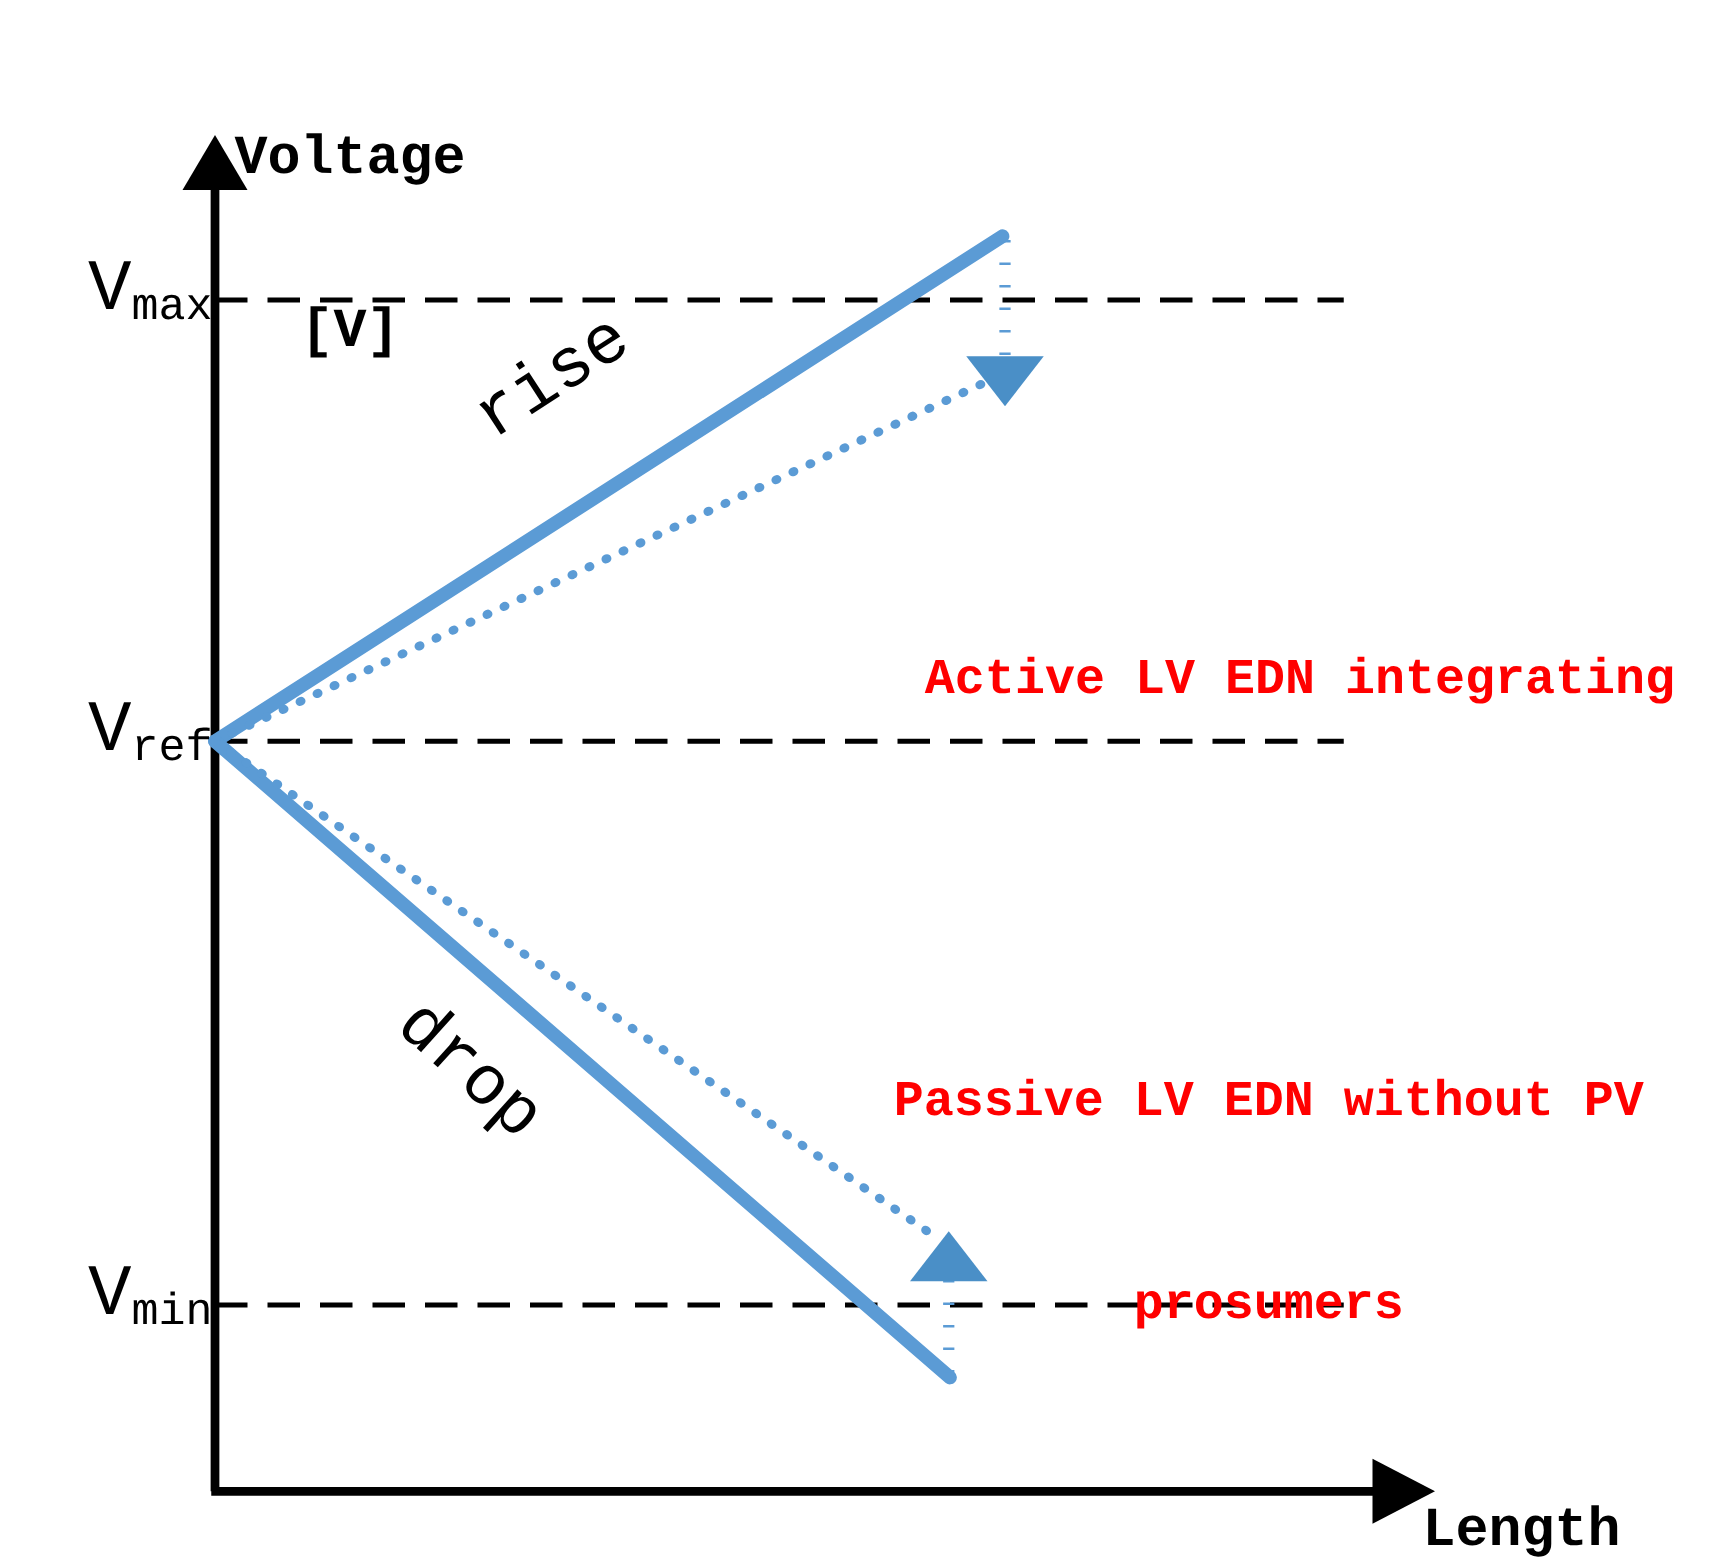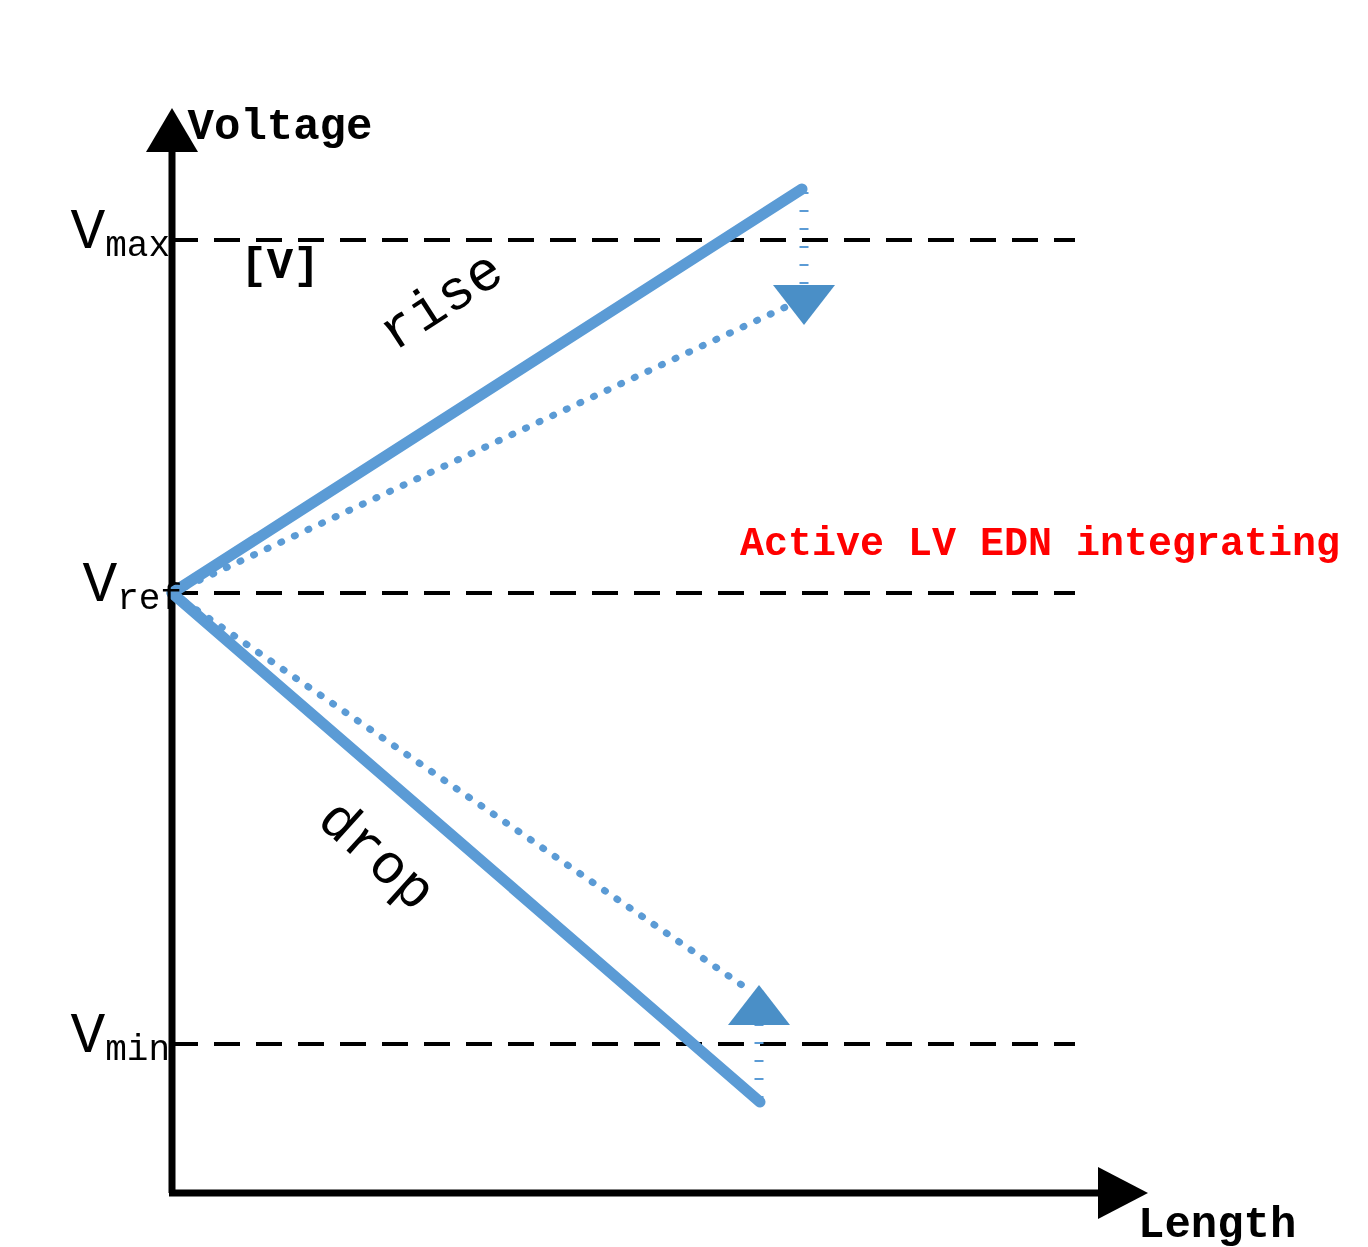--- a/index.html
+++ b/index.html
@@ -56,21 +56,21 @@
     text-align: right;
     width: 170px;
   }
   .level-label .sub {
     font-size: 36px;
     vertical-align: baseline;
     position: relative;
     top: 8px;
   }
   #label-vmax { left: 0px;  top: 203px; }
-  #label-vref { left: 0px;  top: 556px; margin-left: 12px; }
+  #label-vref { left: 0px;  top: 556px; }
   #label-vmin { left: 0px;  top: 1007px; text-align: right; }
 
   
   .slope-label {
     color: #000000;
     font-size: 56px;
     font-weight: normal;
   }
   #label-rise {
     left: 370px;
@@ -161,14 +161,18 @@
   <div class="txt level-label" id="label-vmin"><span>V</span><span class="sub">min</span></div>
 
   <div class="txt slope-label" id="label-rise">rise</div>
 
   <div class="txt slope-label" id="label-drop">drop</div>
 
   <div class="txt annotation" id="annotation-active">
     <div>Active LV EDN integrating</div>
   </div>
 
+  <div class="txt annotation" id="annotation-passive">
+    <div>Passive LV EDN without PV</div>
+    <div>prosumers</div>
+  </div>
 
 </div>
 
 </body></html>

